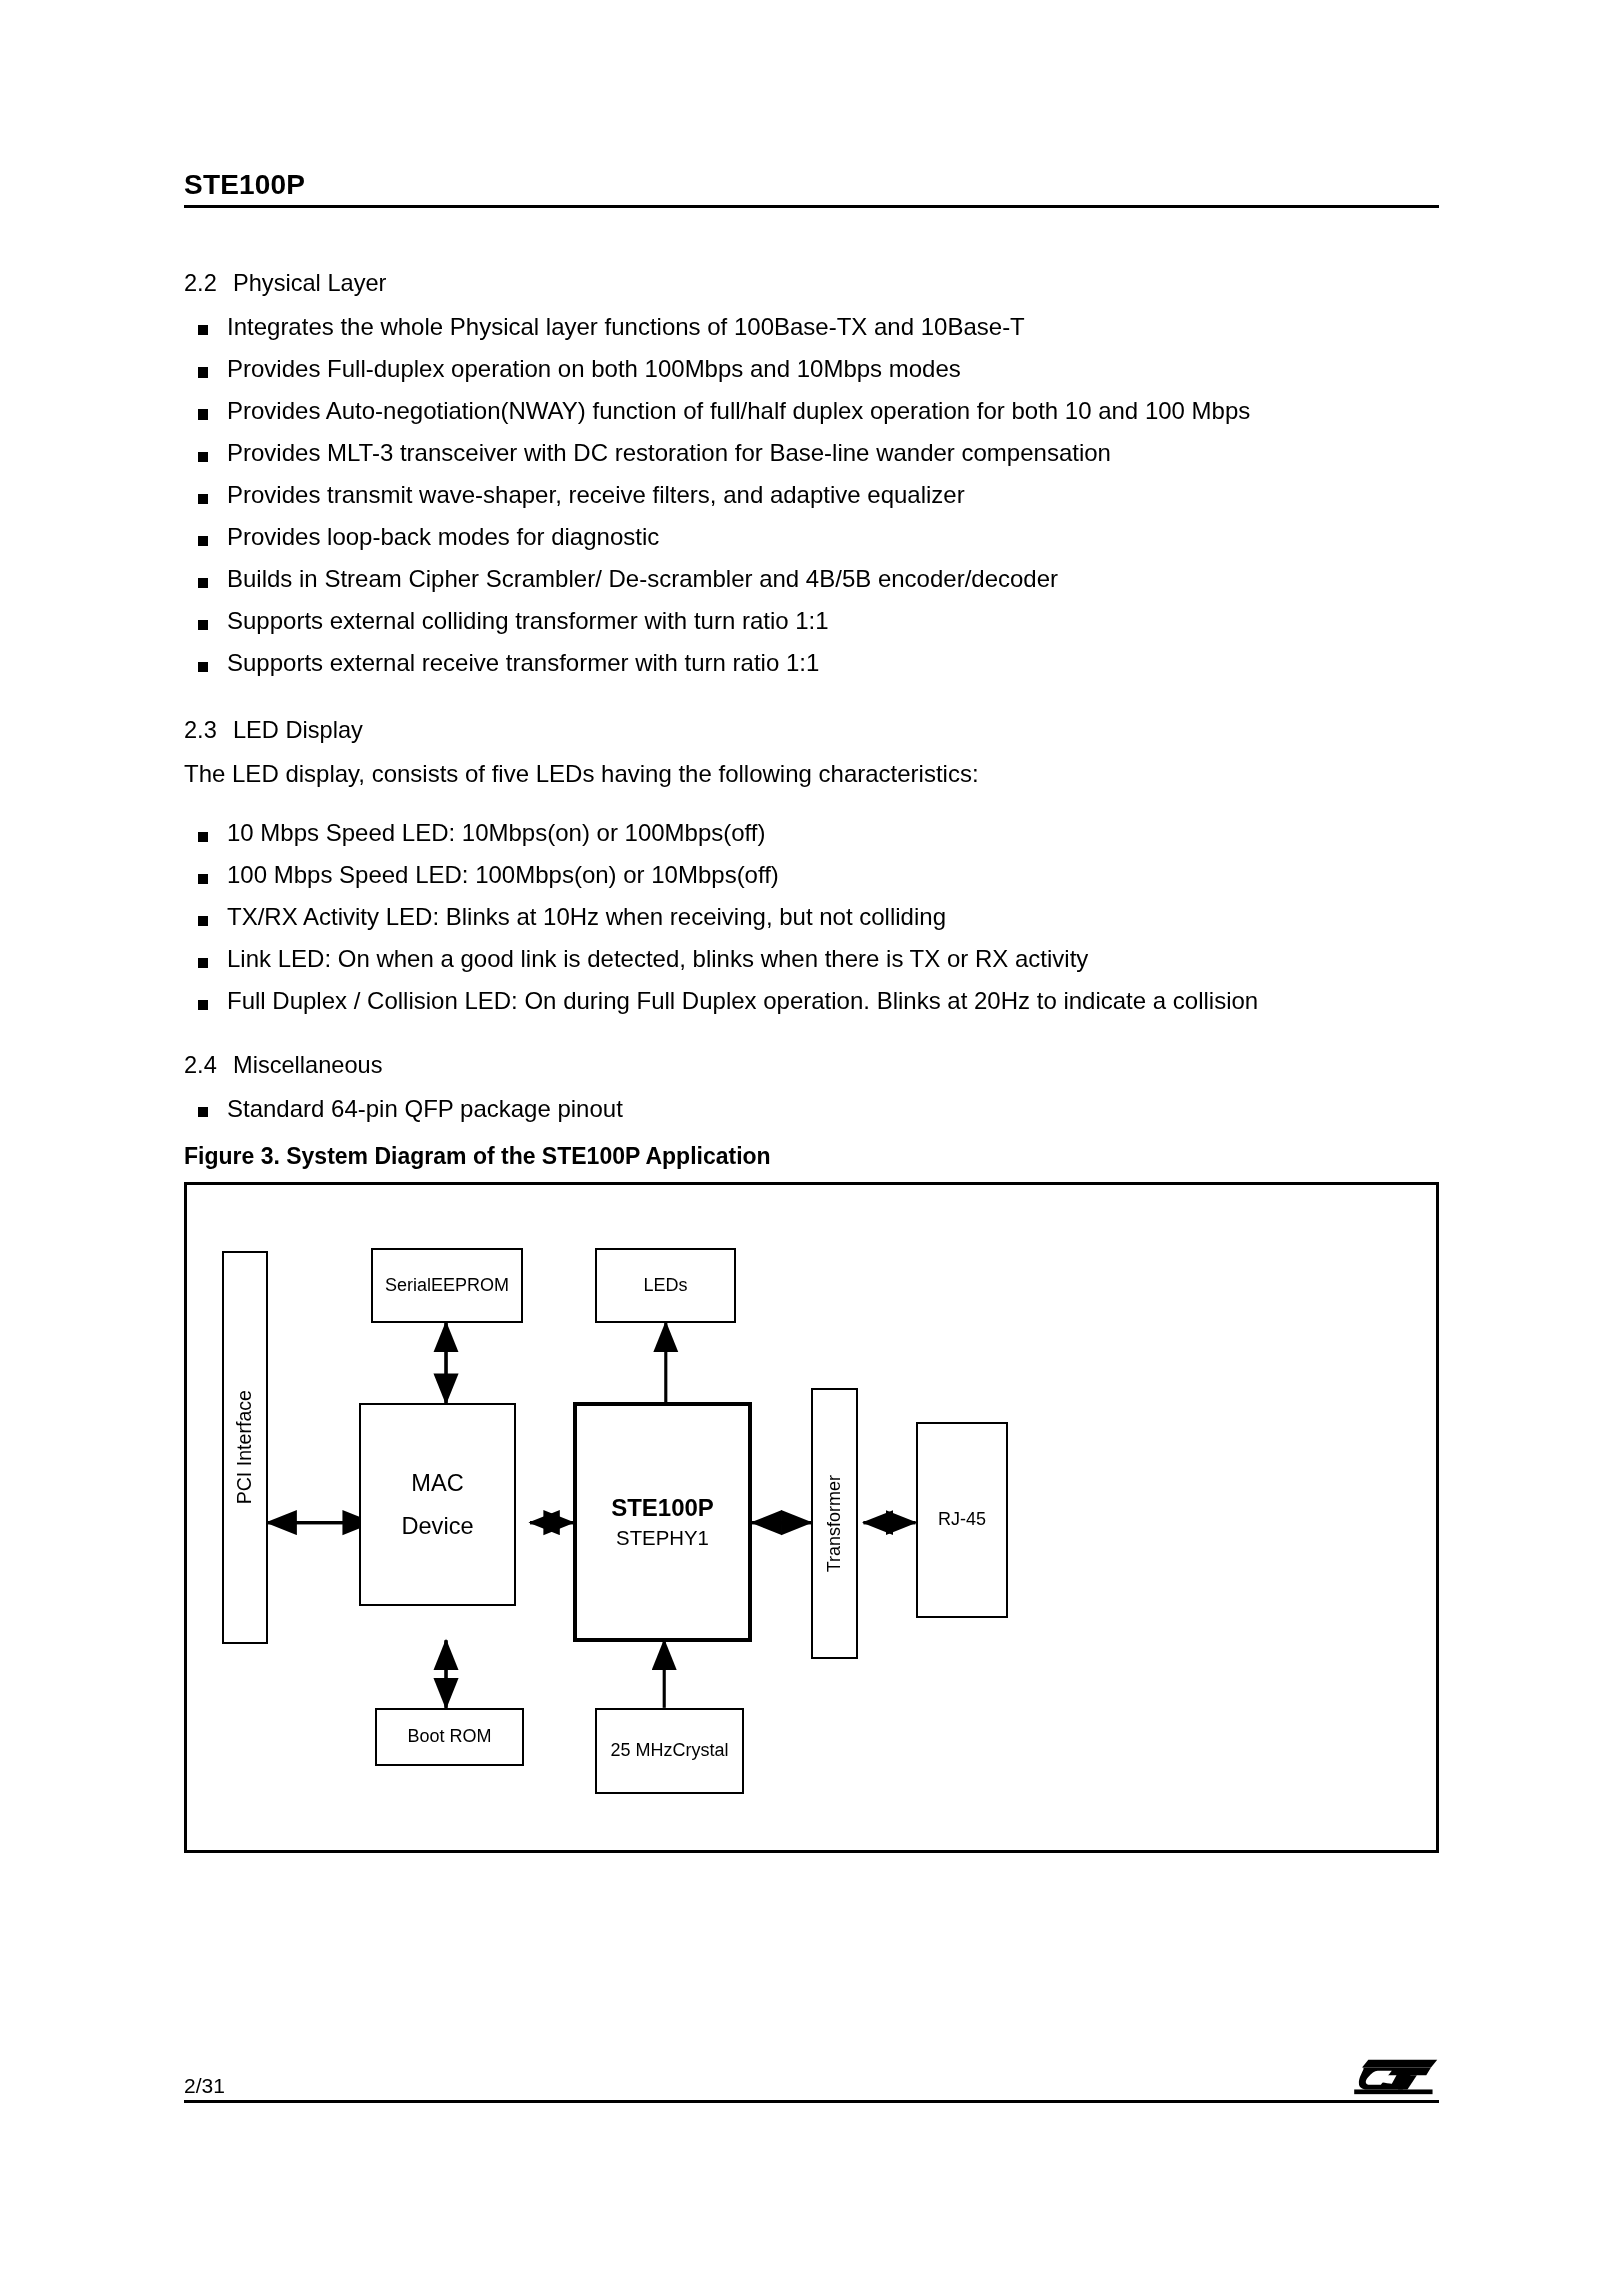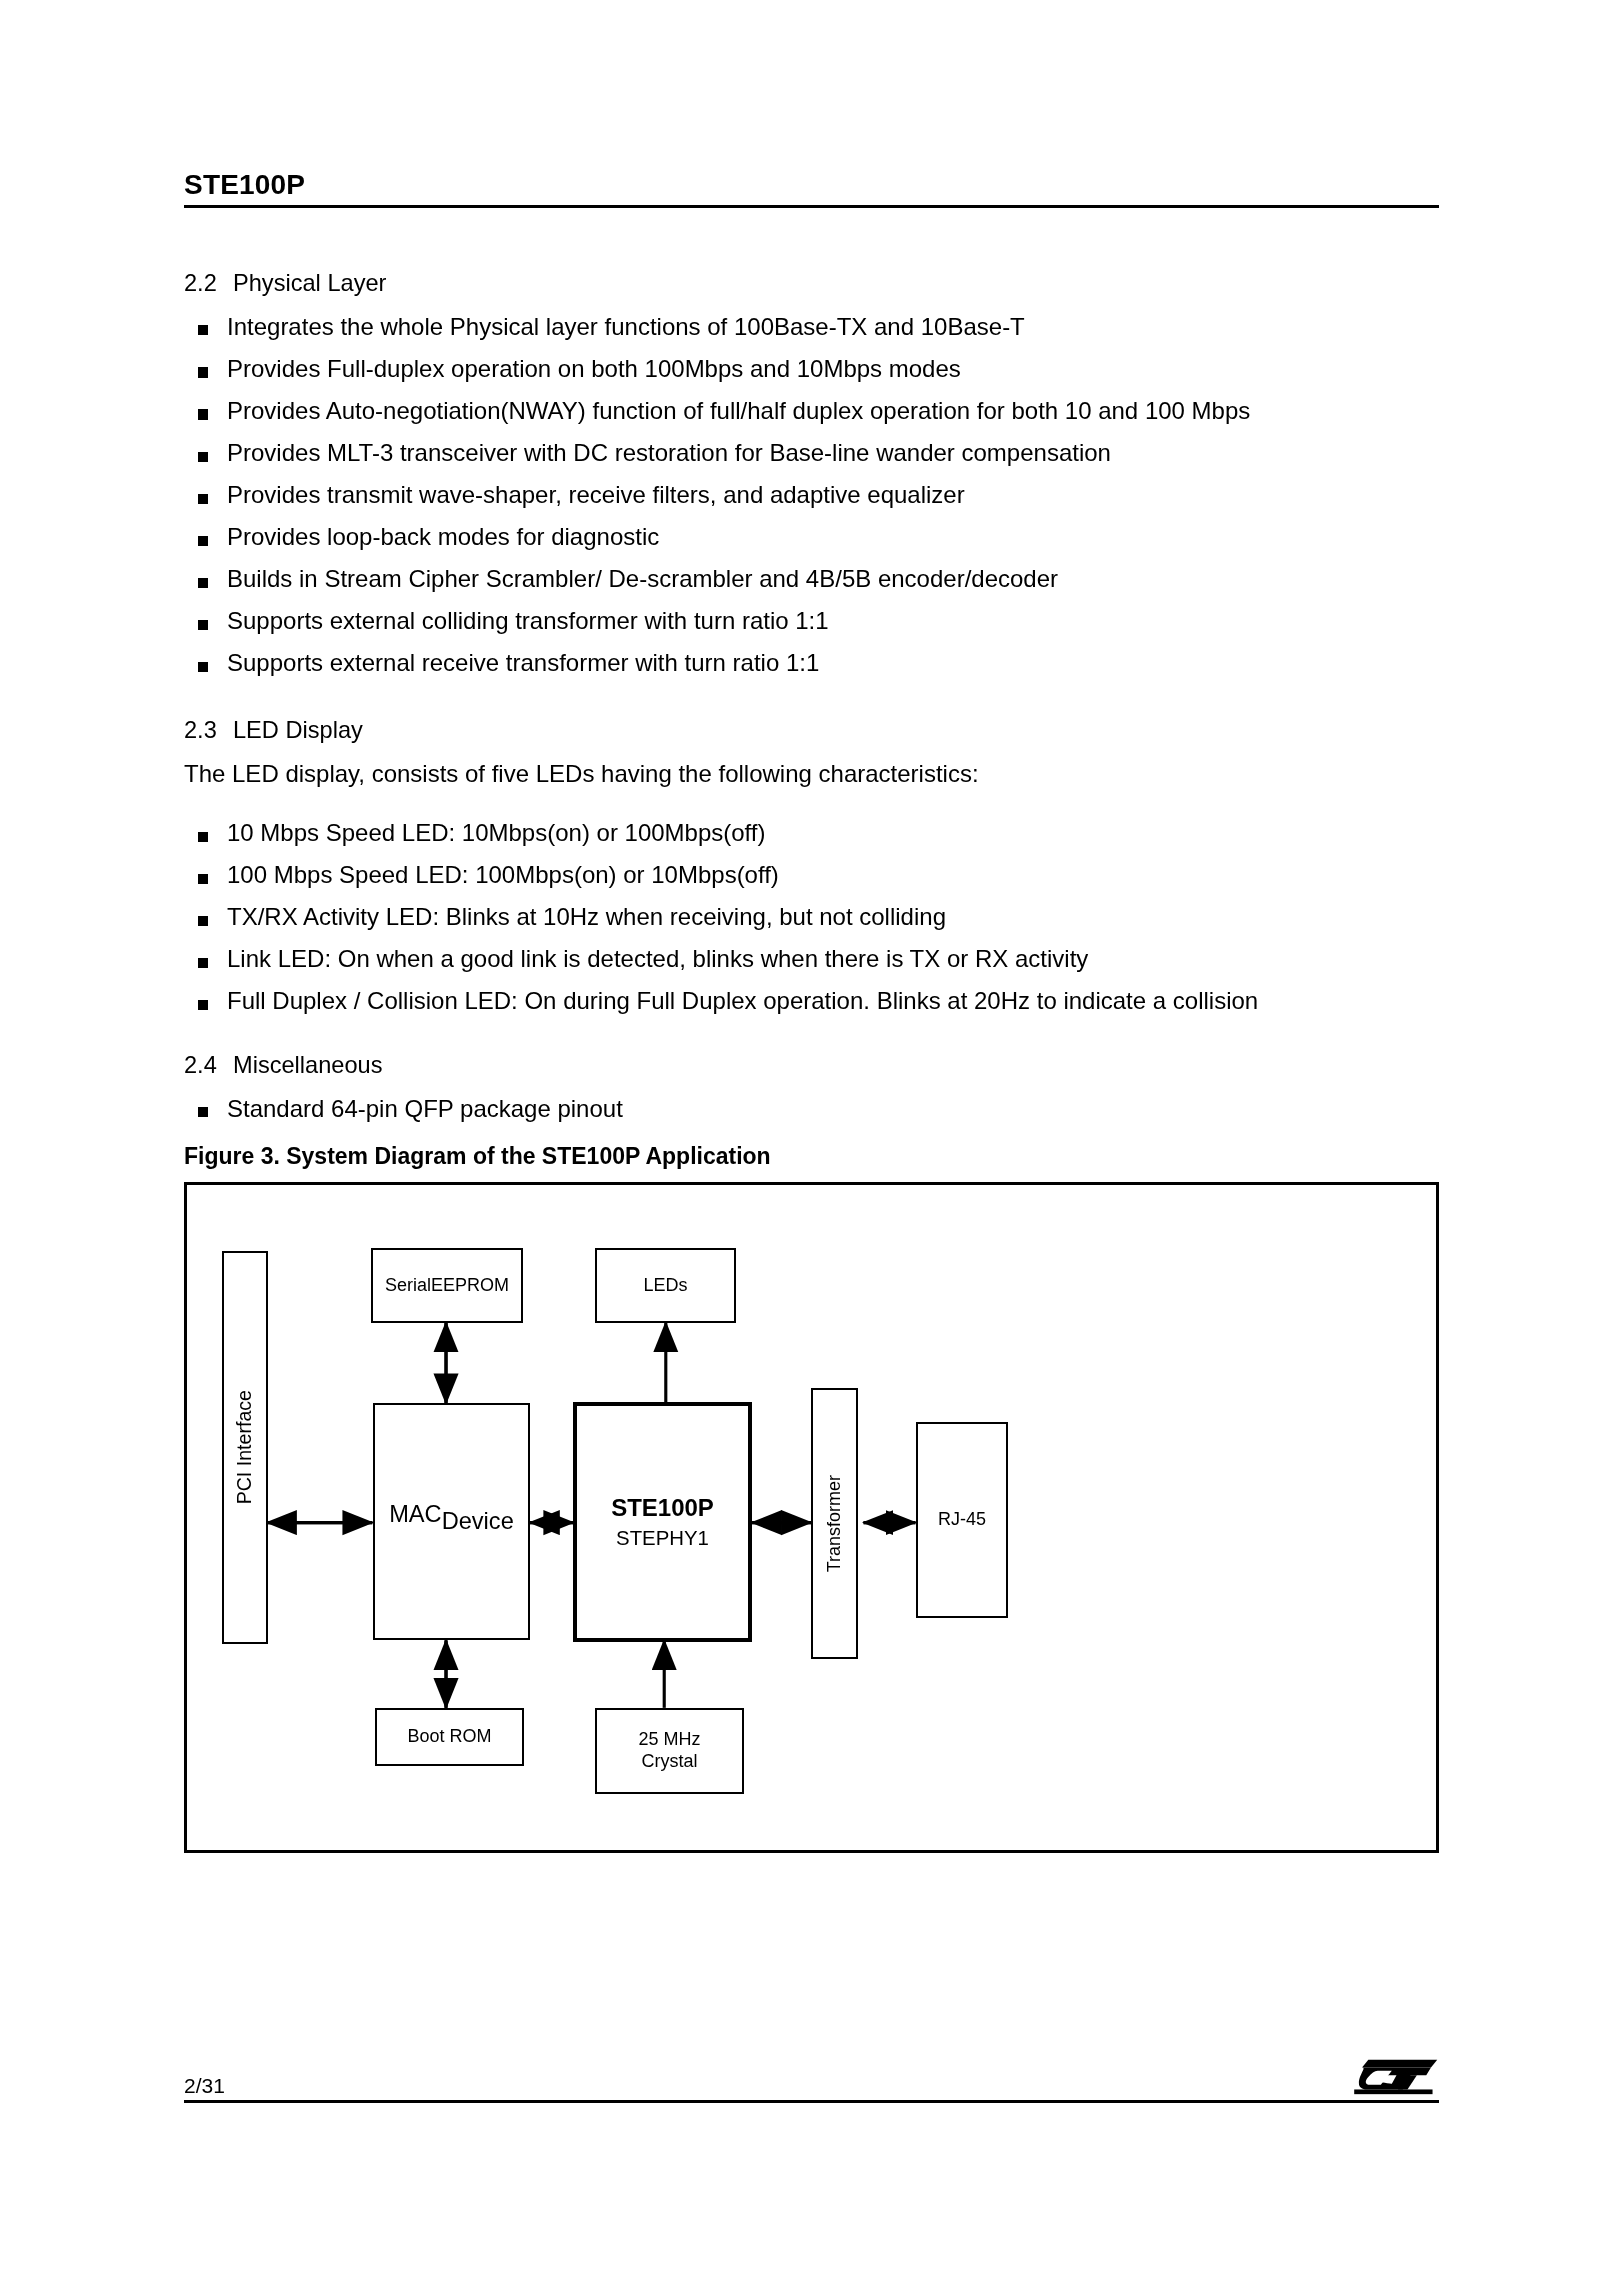--- a/index.html
+++ b/index.html
@@ -288,21 +288,21 @@
 
       <div class="blk" style="left:184px; top:63px; width:152px; height:75px; flex-direction:row;">
         <span class="l1">Serial</span>
         <span class="l1">EEPROM</span>
       </div>
 
       <div class="blk" style="left:408px; top:63px; width:141px; height:75px;">
         <span class="l1">LEDs</span>
       </div>
 
-      <div class="blk" style="left:186px; top:218px; width:157px; height:237px; flex-direction:row; font-size:23.6px;">
+      <div class="blk" style="left:172px; top:218px; width:157px; height:203px; flex-direction:column; font-size:23.6px;">
         <span class="l1" style="margin-bottom:14px;">MAC</span>
         <span class="l1">Device</span>
       </div>
 
       <div class="blk thick" style="left:386px; top:217px; width:179px; height:240px; flex-direction:column;">
         <span class="big">STE100P</span>
         <span class="sub">STEPHY1</span>
       </div>
 
       <div class="blk" style="left:624px; top:203px; width:47px; height:271px;">
@@ -310,21 +310,21 @@
       </div>
 
       <div class="blk" style="left:729px; top:237px; width:92px; height:196px;">
         <span class="l1">RJ-45</span>
       </div>
 
       <div class="blk" style="left:188px; top:523px; width:149px; height:58px;">
         <span class="l1">Boot ROM</span>
       </div>
 
-      <div class="blk" style="left:408px; top:523px; width:149px; height:86px; flex-direction:column;">
+      <div class="blk" style="left:408px; top:523px; width:149px; height:86px; flex-direction:row;">
         <span class="l1">25 MHz</span>
         <span class="l1">Crystal</span>
       </div>
 
     </div>
   </div>
 
   <div class="footer">
     <div class="footer-row">
       <span class="footer-page">2/31</span>

